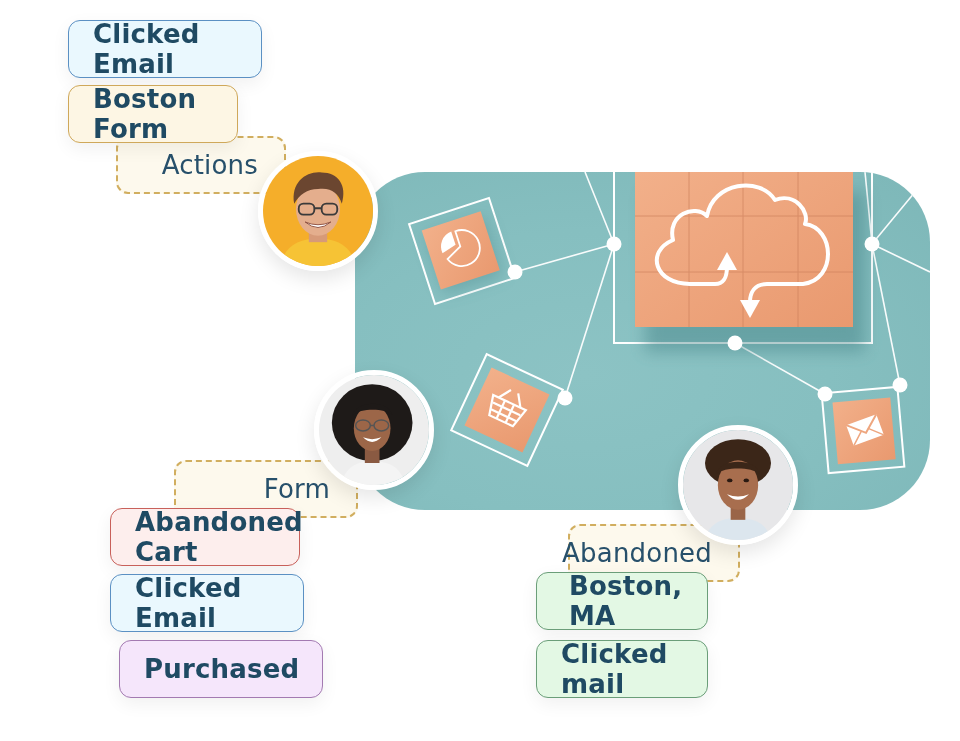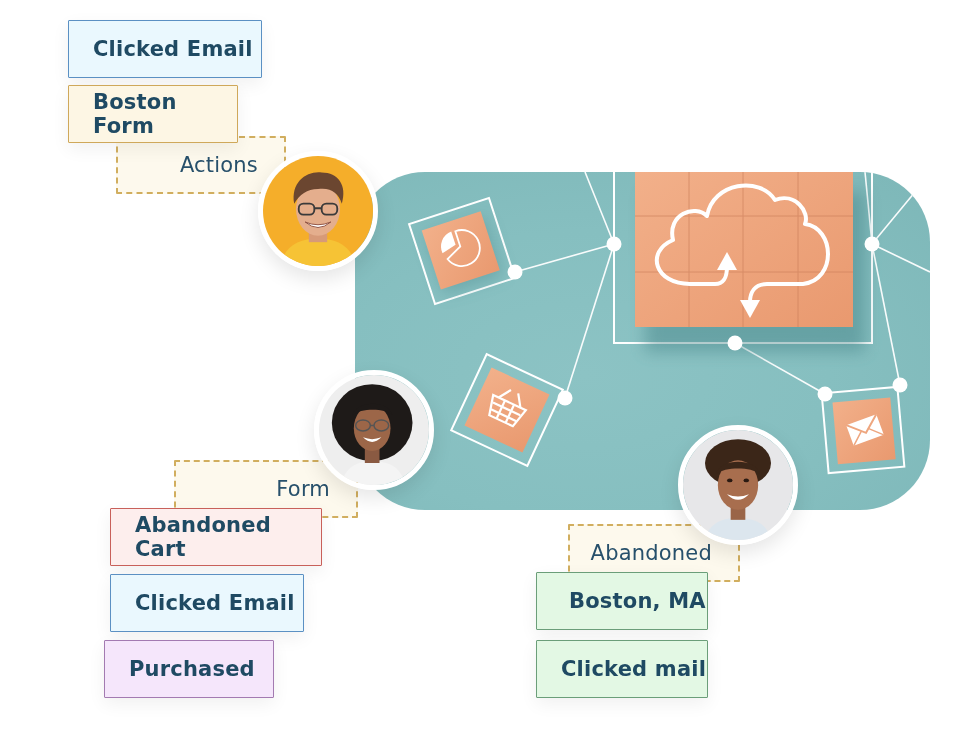--- a/index.html
+++ b/index.html
@@ -6,22 +6,22 @@
   body { width:960px; height:741px; position:relative; overflow:hidden; font-family:"DejaVu Sans", sans-serif; }
   .abs { position:absolute; }
 
   
   .panel { left:355px; top:172px; width:575px; height:338px; background:#8ec5c6;
     border-radius:70px; overflow:hidden;
     background: radial-gradient(ellipse at 40% 60%, #8cc3c4 0%, #86bfc0 50%, #7db7b8 100%); }
   .panel svg { position:absolute; left:0; top:0; }
 
   
-  .tag { position:absolute; box-sizing:border-box; border-radius:1px; border:1.5px solid;
-    display:flex; align-items:center; padding-left:24px; font-weight:bold; font-size:21px;
+  .tag { position:absolute; box-sizing:border-box; border-radius:12px; border:1.5px solid;
+    display:flex; align-items:center; padding-left:24px; font-weight:bold; font-size:26px;
     color:#1f4a63; box-shadow:0 6px 18px rgba(0,0,0,0.06); letter-spacing:0.2px; }
   .tag.blue { background:#eaf8fe; border-color:#5b90c3; }
   .tag.yellow { background:#fdf6e4; border-color:#cfa85a; }
   .tag.red { background:#fdeeed; border-color:#c8605a; }
   .tag.purple { background:#f5e6fb; border-color:#a37ab1; }
   .tag.green { background:#e3f8e4; border-color:#6b9e79; }
   .tag.dashed { background:#fdf9ed; border:2px dashed #d1ae5f; font-weight:normal; justify-content:flex-end;
     padding-left:8px; padding-right:26px; color:#27506b; box-shadow:none; }
 
   
@@ -144,27 +144,27 @@
       <rect x="64" y="52" width="17" height="12" rx="5"></rect>
       <line x1="56" y1="57" x2="64" y2="57"></line>
     </g>
     <path d="M46,72 Q60,84 74,72 Q60,78 46,72 Z" fill="#ffffff" stroke="#8a4a3a" stroke-width="1"></path>
   </svg>
 </div>
 
 <div class="tag dashed" style="left:174px;top:460px;width:184px;height:58px;">
   <span>Form</span>
 </div>
-<div class="tag red" style="left:110px;top:508px;width:212px;height:58px;">
+<div class="tag red" style="left:110px;top:508px;width:190px;height:58px;">
   <span>Abandoned Cart</span>
 </div>
 <div class="tag blue" style="left:110px;top:574px;width:194px;height:58px;">
   <span>Clicked Email</span>
 </div>
-<div class="tag purple" style="left:104px;top:640px;width:170px;height:58px;">
+<div class="tag purple" style="left:119px;top:640px;width:204px;height:58px;">
   <span>Purchased</span>
 </div>
 
 <div class="avatar" style="left:314px;top:370px;width:120px;height:120px;">
   <svg viewBox="0 0 120 120">
     <rect width="120" height="120" fill="#eeeeee"></rect>
     <ellipse cx="58" cy="52" rx="44" ry="42" fill="#1e1a18"></ellipse>
     <path d="M24,120 C28,100 42,94 58,94 C76,94 90,100 94,120 Z" fill="#f4f4f4"></path>
     <rect x="50" y="76" width="16" height="20" fill="#8a5a42"></rect>
     <ellipse cx="58" cy="58" rx="20" ry="25" fill="#9c6648"></ellipse>

